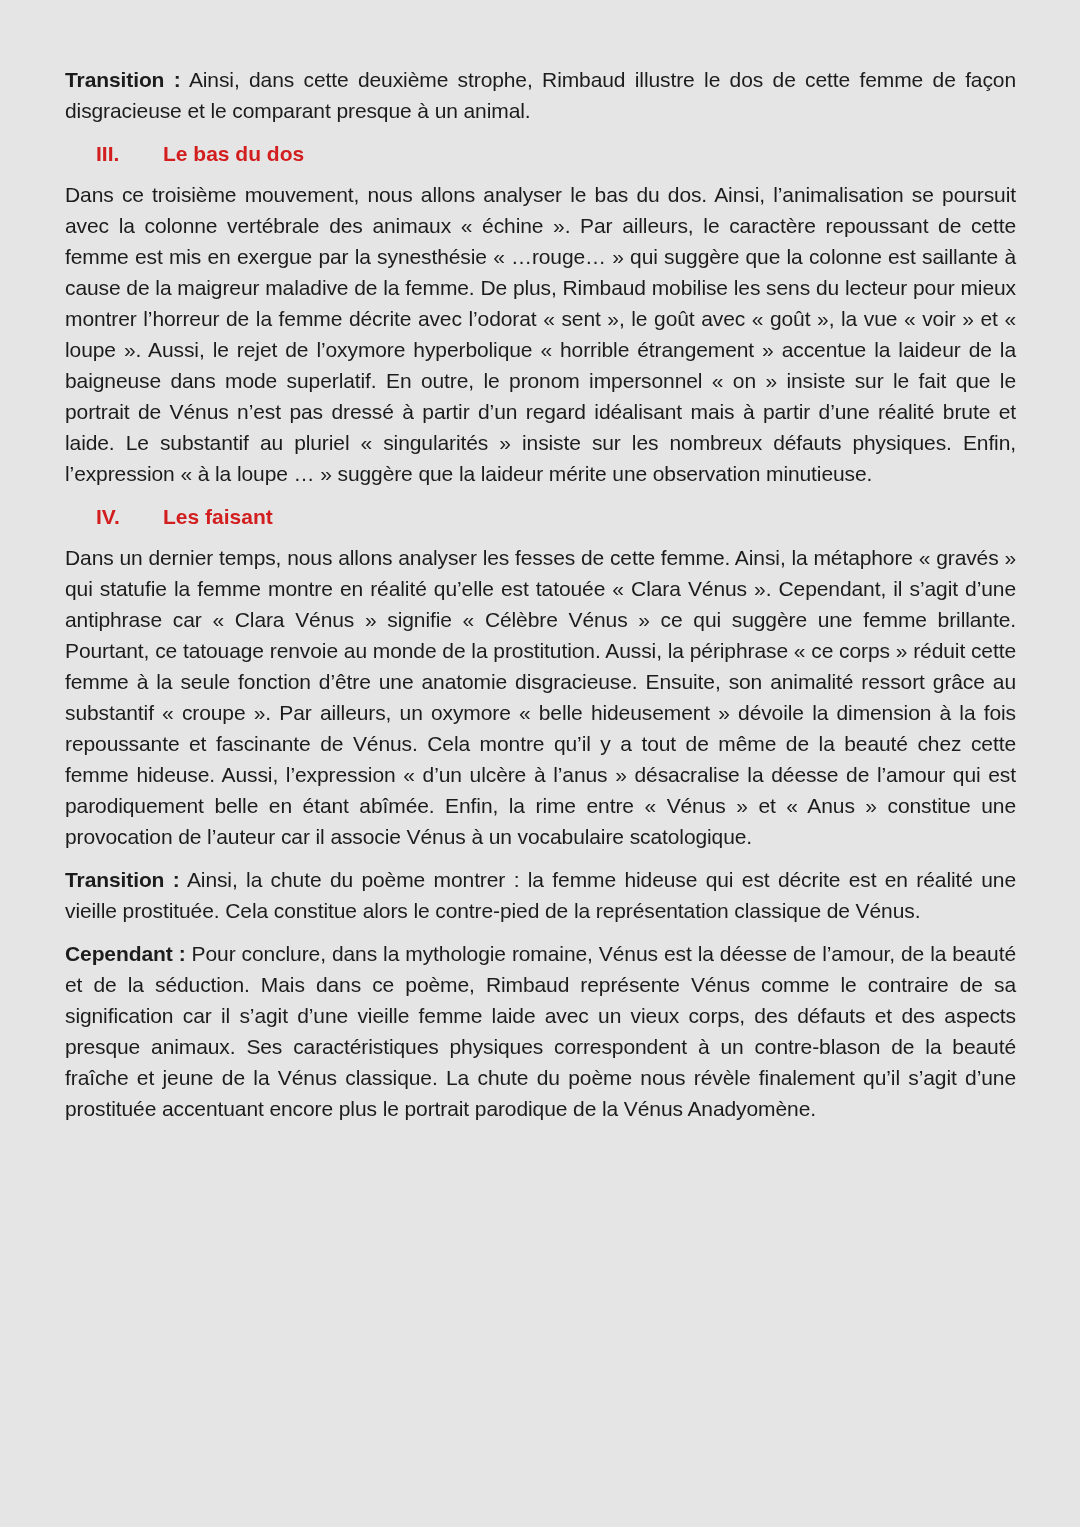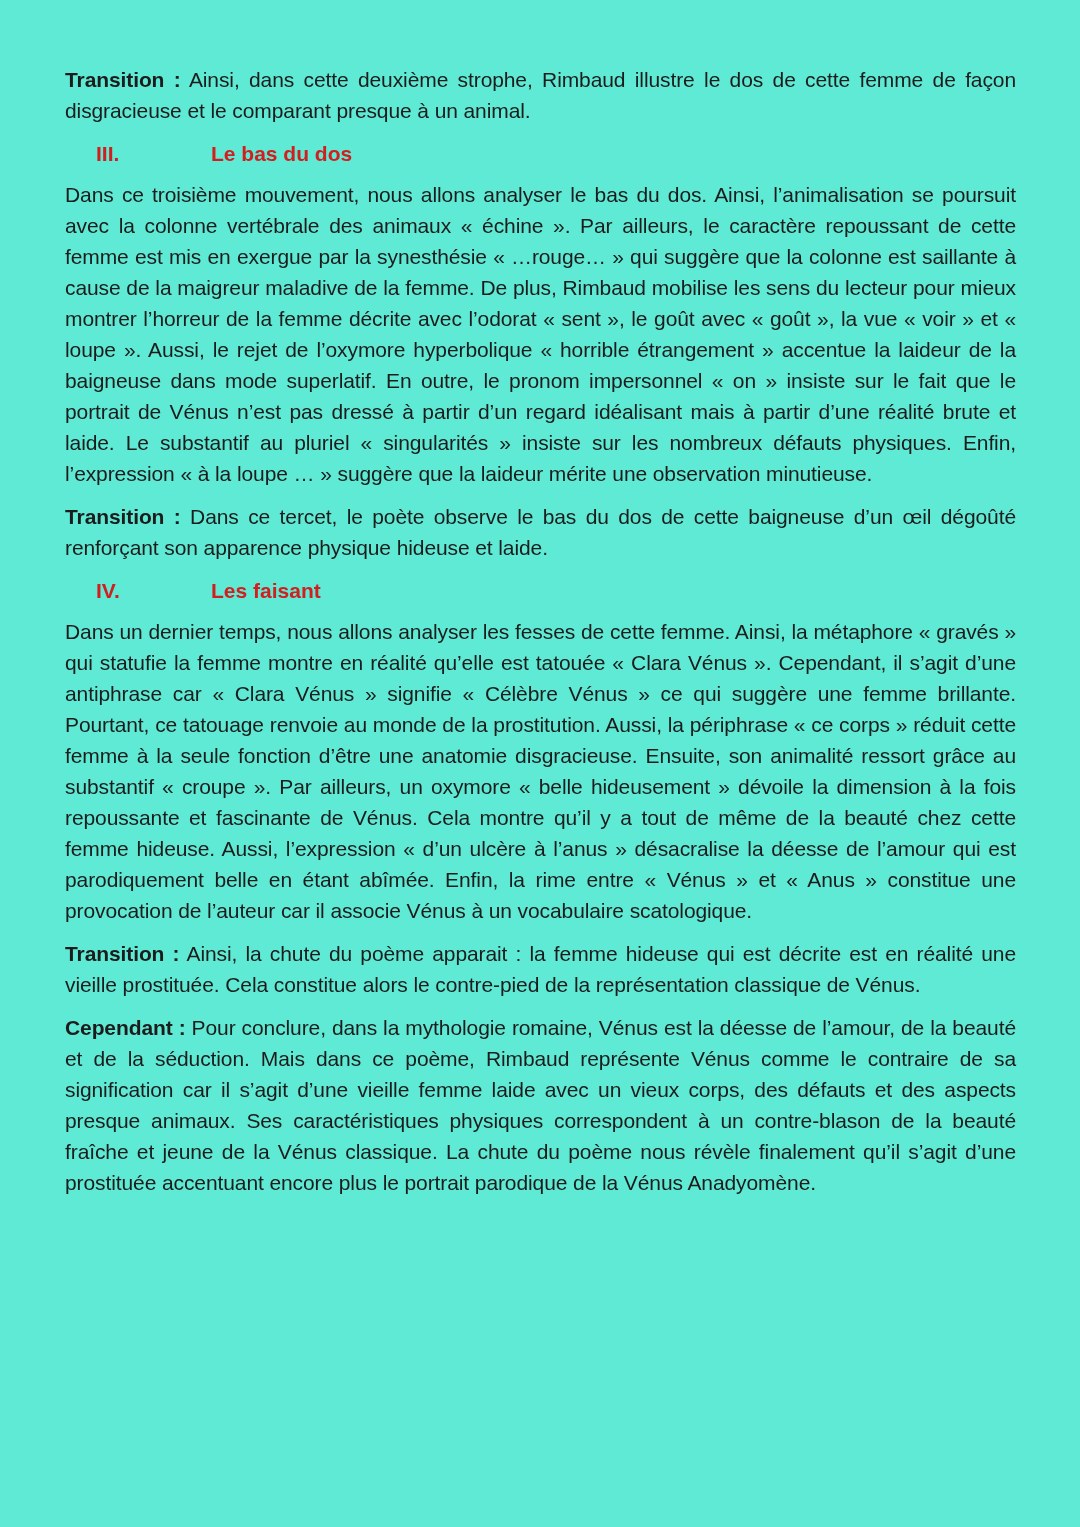--- a/index.html
+++ b/index.html
@@ -5,21 +5,21 @@
   html, body {
     margin: 0;
     padding: 0;
     background: #ffffff;
   }
   .page {
     position: relative;
     width: 1080px;
     height: 1527px;
     margin: 0 auto;
-    background: #5eead4;
+    background: #e5e5e5;
     box-sizing: border-box;
     padding: 64px 64px 0 65px;
     font-family: "Liberation Sans", sans-serif;
     color: #1c1c1c;
     overflow: hidden;
   }
   .para {
     margin: 0 0 12px 0;
     font-size: 21px;
     line-height: 31px;
@@ -38,21 +38,20 @@
     color: #d21e1e;
     margin: 12px 0 10px 0;
   }
   .heading .hnum {
     margin-left: 31px;
     min-width: 67px;
     flex: 0 0 auto;
   }
   .heading .htitle {
     flex: 0 0 auto;
-    margin-left: 48px;
   }
   .underlined {
     text-decoration: underline;
     text-underline-offset: 3px;
   }
 </style>
 </head>
 <body>
 
 <div class="page">
@@ -64,37 +63,33 @@
 
   <div class="heading">
     <span class="hnum">III.</span>
     <span class="htitle">Le bas du dos</span>
   </div>
 
   <p class="para">
     <span>Dans ce troisième mouvement, nous allons analyser le bas du dos. Ainsi, l’animalisation se poursuit avec la colonne vertébrale des animaux « échine ». Par ailleurs, le caractère repoussant de cette femme est mis en exergue par la synesthésie « …rouge… » qui suggère que la colonne est saillante à cause de la maigreur maladive de la femme. De plus, Rimbaud mobilise les sens du lecteur pour mieux montrer l’horreur de la femme décrite avec l’odorat « sent », le goût avec « goût », la vue « voir » et « loupe ». Aussi, le rejet de l’oxymore hyperbolique « horrible étrangement » accentue la laideur de la baigneuse dans mode superlatif. En outre, le pronom impersonnel « on » insiste sur le fait que le portrait de Vénus n’est pas dressé à partir d’un regard idéalisant mais à partir d’une réalité brute et laide. Le substantif au pluriel « singularités » insiste sur les nombreux défauts physiques. Enfin, l’expression « à la loupe … » suggère que la laideur mérite une observation minutieuse.</span>
   </p>
 
-  <p class="para">
-    <span class="lead">Transition :</span>
-    <span>Dans ce tercet, le poète observe le bas du dos de cette baigneuse d’un œil dégoûté renforçant son apparence physique hideuse et laide.</span>
-  </p>
 
   <div class="heading">
     <span class="hnum">IV.</span>
     <span class="htitle">Les faisant</span>
   </div>
 
   <p class="para">
     <span>Dans un dernier temps, nous allons analyser les fesses de cette femme. Ainsi, la métaphore « gravés » qui statufie la femme montre en réalité qu’elle est tatouée « Clara Vénus ».  Cependant, il s’agit d’une antiphrase car « Clara Vénus » signifie « Célèbre Vénus » ce qui suggère une femme brillante. Pourtant, ce tatouage renvoie au monde de la prostitution. Aussi, la périphrase « ce corps » réduit cette femme à la seule fonction d’être une anatomie disgracieuse. Ensuite, son animalité ressort grâce au substantif « croupe ». Par ailleurs, un oxymore « belle hideusement » dévoile la dimension à la fois repoussante et fascinante de Vénus. Cela montre qu’il y a tout de même de la beauté chez cette femme hideuse. Aussi, l’expression « d’un ulcère à l’anus » désacralise la déesse de l’amour qui est parodiquement belle en étant abîmée. Enfin, la rime entre « Vénus » et « Anus » constitue une provocation de l’auteur car il associe Vénus à un vocabulaire scatologique.</span>
   </p>
 
   <p class="para">
     <span class="lead">Transition :</span>
-    <span>Ainsi, la chute du poème apparait : la femme hideuse qui est décrite est en réalité une vieille prostituée. Cela constitue alors le contre-pied de la représentation classique de Vénus.</span>
+    <span>Ainsi, la chute du poème montrer : la femme hideuse qui est décrite est en réalité une vieille prostituée. Cela constitue alors le contre-pied de la représentation classique de Vénus.</span>
   </p>
 
   <p class="para">
     <span class="lead">Cependant :</span>
     <span>Pour conclure, dans la mythologie romaine, Vénus est la déesse de l’amour, de la beauté et de la séduction. Mais dans ce poème, Rimbaud représente Vénus comme le contraire de sa signification car il s’agit d’une vieille femme laide avec un vieux corps, des défauts et des aspects presque animaux. Ses caractéristiques physiques correspondent à un contre-blason de la beauté fraîche et jeune de la Vénus classique. La chute du poème nous révèle finalement qu’il s’agit d’une prostituée accentuant encore plus le portrait parodique de la Vénus Anadyomène.</span>
   </p>
 
 
 </div>
 

